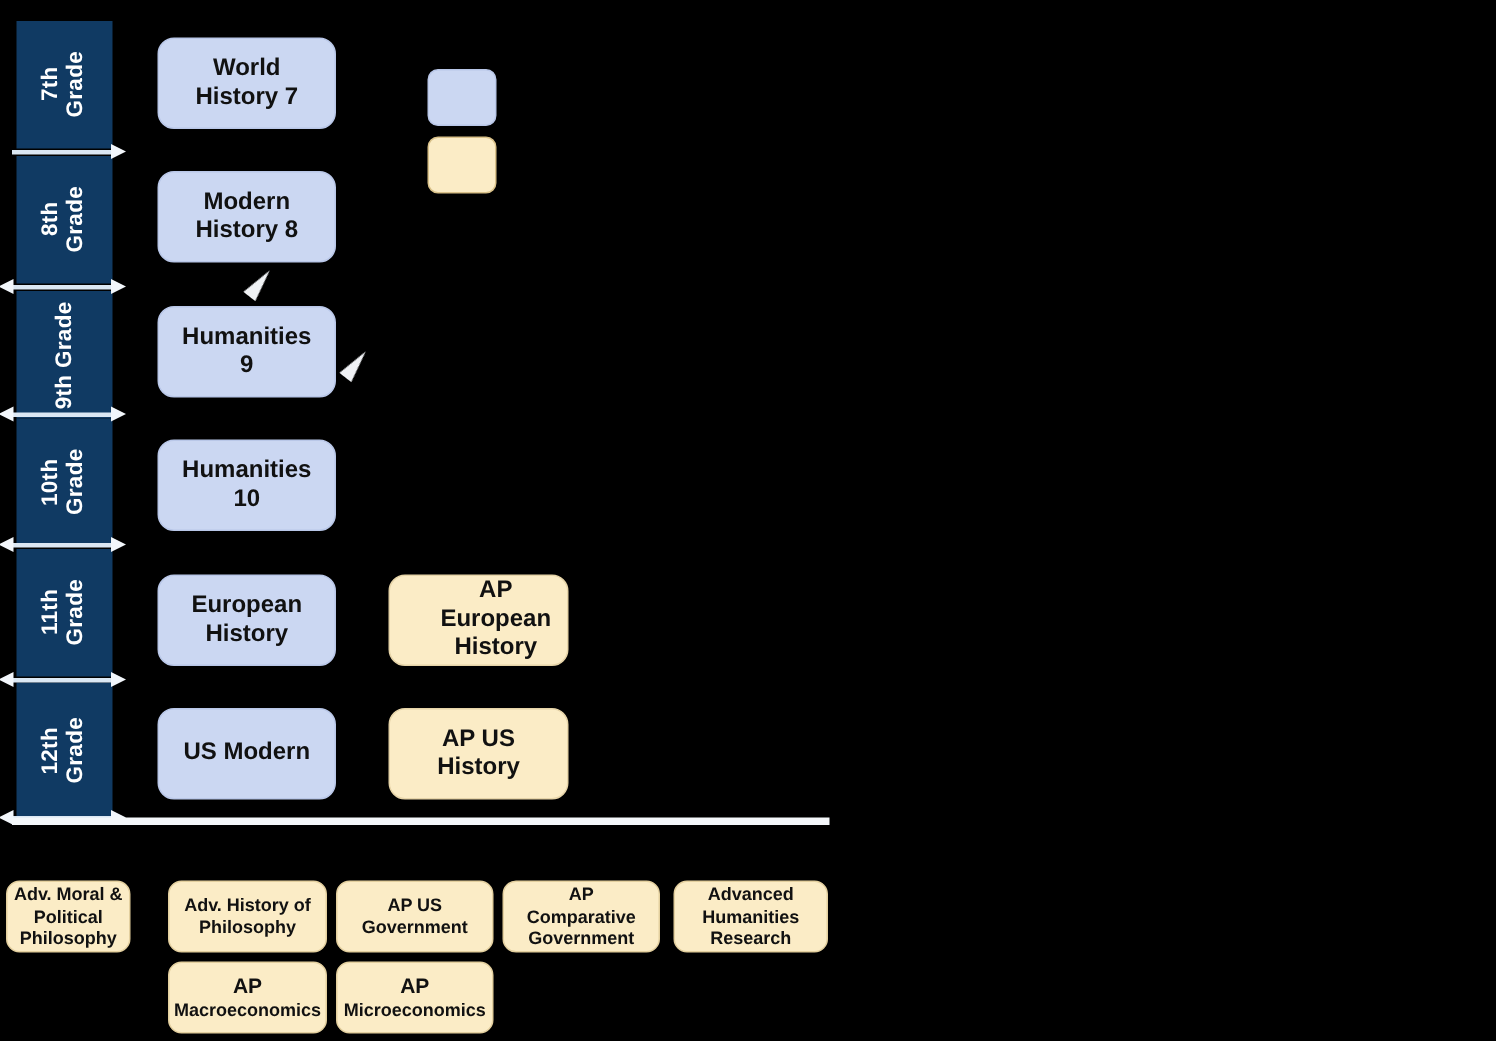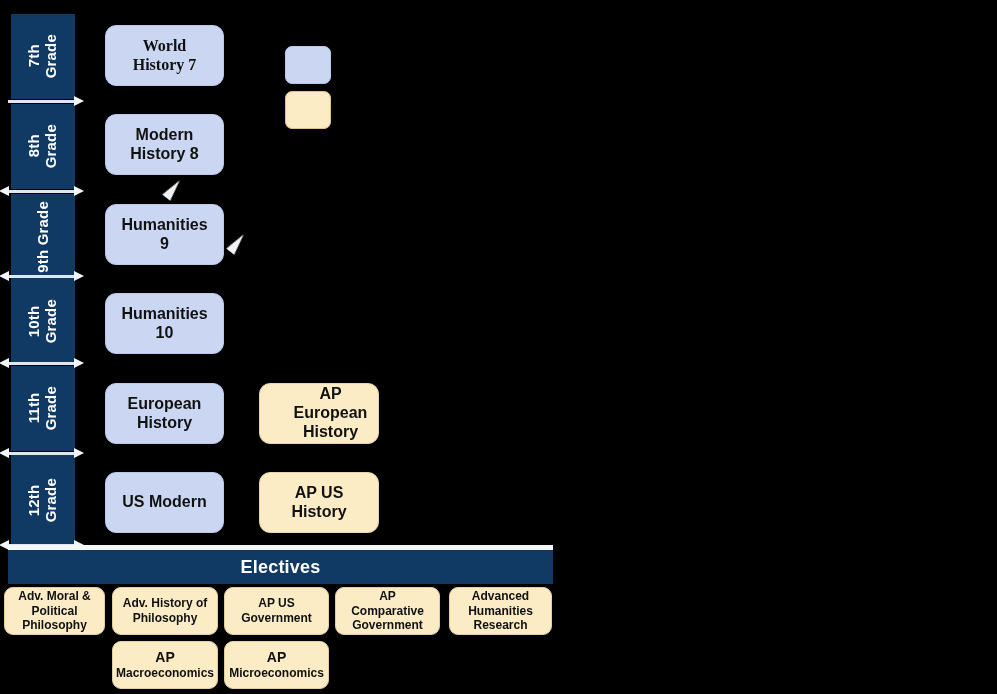--- a/index.html
+++ b/index.html
@@ -196,21 +196,21 @@
     </div>
 
   <div class="band-divider" style="top:100px; width:67px;"></div>
   <div class="band-divider dbl" style="top:190px; width:67px;"></div>
   <div class="band-divider dbl" style="top:275px; width:67px;"></div>
   <div class="band-divider dbl" style="top:362px; width:67px;"></div>
   <div class="band-divider dbl" style="top:452px; width:67px;"></div>
   <div class="band-divider dbl" style="top:544px; width:67px;"></div>
 
   <div id="core-track">
-      <div class="course-box core track-box" style="left: 105px; top: 25px; font-family: Liberation Serif, serif;">
+      <div class="course-box core track-box" style="left: 105px; top: 25px;">
         <span class="course-label">World
 History 7</span>
       </div>
       <div class="course-box core track-box" style="left: 105px; top: 114px; text-align: center;">
         <span class="course-label">Modern
 History 8</span>
       </div>
       <div class="course-box core track-box" style="left: 105px; top: 204px;">
         <span class="course-label">Humanities
 9</span>
@@ -241,26 +241,23 @@
 
   <div class="diag-arrow" style="left:168px; top:178px; transform:rotate(218deg);"></div>
   <div class="diag-arrow" style="left:232px; top:232px; transform:rotate(218deg);"></div>
 
   <div id="legend">
       <div class="legend-swatch core" style="left: 285px; top: 46px;"></div>
       <div class="legend-swatch ap" style="left: 285px; top: 91px;"></div>
     </div>
 
   <div class="electives-topline" style="left:8px; top:545px; width:545px;"></div>
-  <div class="electives-header" style="left:8px; top:550px; width:545px; height:34px;">
-    <span class="electives-header-title">Electives</span>
-  </div>
 
   <div id="electives-row1">
-      <div class="elective-box" style="left: 4px; width: 101px; top: 587px;">Adv. Moral &amp;
+      <div class="elective-box" style="left: 4px; width: 83px; top: 587px;">Adv. Moral &amp;
 Political
 Philosophy</div>
       <div class="elective-box" style="left: 112px; width: 106px; top: 587px;">Adv. History of
 Philosophy</div>
       <div class="elective-box" style="left: 224px; width: 105px; top: 587px;">AP US
 Government</div>
       <div class="elective-box" style="left: 335px; width: 105px; top: 587px;">AP
 Comparative
 Government</div>
       <div class="elective-box" style="left: 449px; width: 103px; top: 587px;">Advanced

